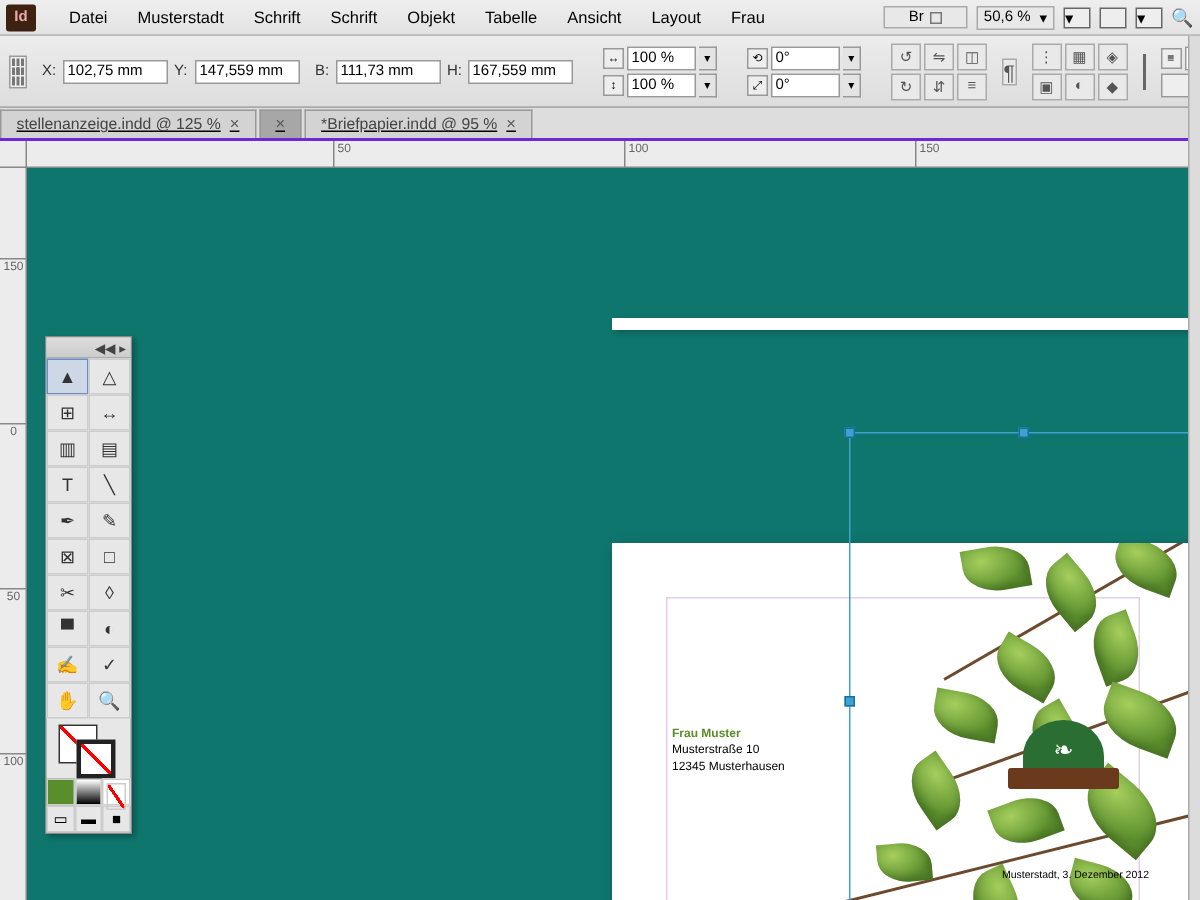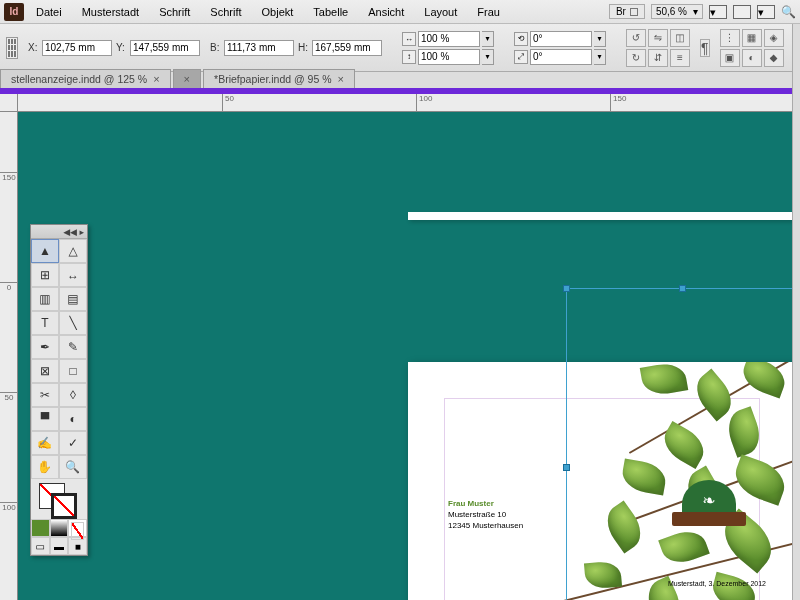--- a/index.html
+++ b/index.html
@@ -1,46 +1,46 @@
 <!DOCTYPE html>
 <html><head>
 <meta charset="utf-8">
 <style>
   * { box-sizing: border-box; margin: 0; padding: 0; }
   body { font-family: Tahoma, Arial, sans-serif; font-size: 11px; background: #a7a7a7; width: 800px; height: 600px; overflow: hidden; position: relative; color: #000; }
   
   .menubar { background: linear-gradient(#eee,#e3e3e3); height: 24px; display: flex; align-items: center; padding: 0 4px; border-bottom: 1px solid #bbb; gap: 0; }
-  .app-icon { width: 20px; height: 18px; background: #3d2111; color: #eaa; font-weight: bold; font-size: 10px; border-radius: 2px; display: flex; align-items: center; justify-content: center; margin-right: 2px; }
+  .app-icon { width: 20px; height: 18px; background: #3d2111; color: #eaa; font-weight: bold; font-size: 10px; border-radius: 2px; display: flex; align-items: center; justify-content: center; margin-right: 12px; }
   .menu-item { padding: 4px 10px; cursor: default; }
   .menu-right { margin-left: auto; display: flex; align-items: center; gap: 6px; }
-  .small-btn { background: #e8e8e8; border: 1px solid #aaa; padding: 1px 6px; font-size: 10px; display: flex; align-items: center; gap: 2px; }
+  .small-btn { background: #e8e8e8; border: 1px solid #aaa; padding: 1px 16px; font-size: 10px; display: flex; align-items: center; gap: 2px; }
   .zoom { background: #e8e8e8; border: 1px solid #aaa; padding: 1px 4px; font-size: 10px; display: flex; align-items: center; }
   .view-icon { width: 18px; height: 14px; border: 1px solid #666; background: #eee; position: relative; }
   
   .controlbar { background: linear-gradient(#ececec,#dddddd); height: 48px; border-bottom: 1px solid #aaa; display: flex; align-items: center; padding: 2px 6px; gap: 10px; }
   .coord-group { display: grid; grid-template-columns: auto auto; gap: 2px 4px; font-size: 10px; }
   .coord-row { display: flex; align-items: center; gap: 2px; }
   .coord-label { color: #333; width: 12px; }
   .coord-field { width: 70px; height: 16px; border: 1px solid #999; background: #fff; font-size: 10px; padding: 0 2px; }
   .ref-pt { width: 22px; height: 22px; display: grid; grid-template-columns: repeat(3, 1fr); grid-template-rows: repeat(3,1fr); gap: 1px; border: 1px solid #999; padding: 1px; background: #eee; }
   .ref-pt span { background: #fff; border: 1px solid #777; }
   .ref-pt span.sel { background: #333; }
   .sep { width: 1px; height: 38px; background: #aaa; }
   .scale-group { display: grid; grid-template-rows: 1fr 1fr; gap: 2px; }
   .scale-row { display: flex; align-items: center; gap: 2px; }
   .scale-row .mini-icon { width: 14px; height: 14px; border: 1px solid #999; background: #eee; font-size: 8px; display:flex;align-items:center;justify-content:center; }
-  .scale-field { width: 62px; height: 16px; border: 1px solid #999; background: #fff; font-size: 10px; padding: 0 2px; }
+  .scale-field { width: 46px; height: 16px; border: 1px solid #999; background: #fff; font-size: 10px; padding: 0 2px; }
   .drop-arrow { width: 12px; height: 16px; border: 1px solid #999; border-left: none; background: #e4e4e4; font-size: 8px; display: flex; align-items: center; justify-content: center; }
   .icon-cluster { display: grid; grid-template-columns: repeat(3, 20px); grid-template-rows: repeat(2, 18px); gap: 2px; }
   .icon-cluster span, .tool-icon { width: 20px; height: 18px; border: 1px solid #aaa; background: #e9e9e9; display: flex; align-items: center; justify-content: center; font-size: 10px; color: #555; }
   .stroke-box { width: 24px; height: 24px; border: 1px solid #666; background: #fff; position: relative; }
   .stroke-box::after { content: ""; position: absolute; left: 0; top: 0; right: 0; bottom: 0; background: linear-gradient(to top right, transparent 46%, red 46%, red 54%, transparent 54%); }
   .pt-field { width: 42px; height: 16px; border: 1px solid #999; background: #fff; font-size: 10px; padding: 0 2px; }
   
-  .tabrow { background: #ddd; height: 22px; display: flex; align-items: flex-end; border-bottom: 6px solid #6d28d9; font-size: 10.5px; }
+  .tabrow { background: #ddd; height: 22px; display: flex; align-items: flex-end; border-bottom: 2px solid #6d28d9; font-size: 10.5px; text-decoration: underline; }
   .tab { background: #d3d3d3; border: 1px solid #999; border-bottom: none; padding: 3px 10px 3px 10px; margin-right: 2px; display: flex; align-items: center; gap: 6px; color: #444; }
   .tab.active { background: #a7a7a7; color: #000; }
   .tab .close { color: #555; font-size: 11px; cursor: pointer; }
   
   .workspace { position: absolute; top: 94px; left: 0; right: 0; bottom: 0; background: #0f766e; }
   .ruler-h { position: absolute; top: 0; left: 18px; right: 0; height: 18px; background: #ececec; border-bottom: 1px solid #888; font-size: 8px; color: #666; }
   .ruler-h .tick { position: absolute; top: 0; height: 18px; border-left: 1px solid #888; padding-left: 2px; }
   .ruler-v { position: absolute; left: 0; top: 18px; bottom: 0; width: 18px; background: #ececec; border-right: 1px solid #888; font-size: 8px; color: #666; }
   .ruler-v .tick { position: absolute; left: 0; width: 18px; border-top: 1px solid #888; text-align: center; }
   .corner { position: absolute; left: 0; top: 0; width: 18px; height: 18px; background: #ececec; border-right: 1px solid #888; border-bottom: 1px solid #888; }
@@ -66,21 +66,21 @@
   .handle { position: absolute; width: 7px; height: 7px; background: #3fa1cf; border: 1px solid #1a6e99; }
   .h-tl{left:-4px;top:-4px}.h-tr{right:-4px;top:-4px;background:#ffd040;border-color:#b98a00}
   .h-tm{left:50%;top:-4px;margin-left:-4px}.h-ml{left:-4px;top:50%;margin-top:-4px}.h-mr{right:-4px;top:50%;margin-top:-4px}
   
   .leaves { position: absolute; right: 0; top: 0; width: 240px; height: 280px; overflow: hidden; }
   .leaf { position: absolute; width: 44px; height: 30px; background: radial-gradient(ellipse at 30% 30%, #a5cf5d, #5a8d2c 70%); border-radius: 0 60% 0 60%; transform: rotate(20deg); box-shadow: inset -3px -3px 6px rgba(0,0,0,.2); }
   .branch { position: absolute; width: 200px; height: 2px; background: #6b4a2e; }
   .logo { position: absolute; right: 60px; top: 118px; width: 54px; height: 40px; background: #2a6e34; border-radius: 50% 50% 0 0 / 60% 60% 0 0; display:flex;align-items:center;justify-content:center;color:#fff;font-size:16px;}
   .logo-ribbon { position:absolute; right:50px; top:150px; width:74px; height:14px; background:#6b3a1c; border-radius:2px;}
   
-  .addr { position: absolute; left: 40px; top: 136px; font-size: 8px; line-height: 1.4; }
+  .addr { position: absolute; left: 40px; top: 121px; font-size: 8px; line-height: 1.4; }
   .addr .name { color: #5a8d2c; font-weight: bold; }
   .company { position: absolute; right: 12px; top: 158px; text-align: right; font-size: 9px; }
   .company .n1 { color: #5a8d2c; font-weight: bold; font-size: 12px; }
   .company .n2 { color: #5a8d2c; font-size: 8px; }
   .dateline { position: absolute; right: 30px; top: 218px; font-size: 7px; }
   .right-panel-edge { position: absolute; right: 0; top: 24px; width: 8px; bottom: 0; background: #dcdcdc; border-left: 1px solid #aaa; }
 </style>
 </head>
 <body>
 

